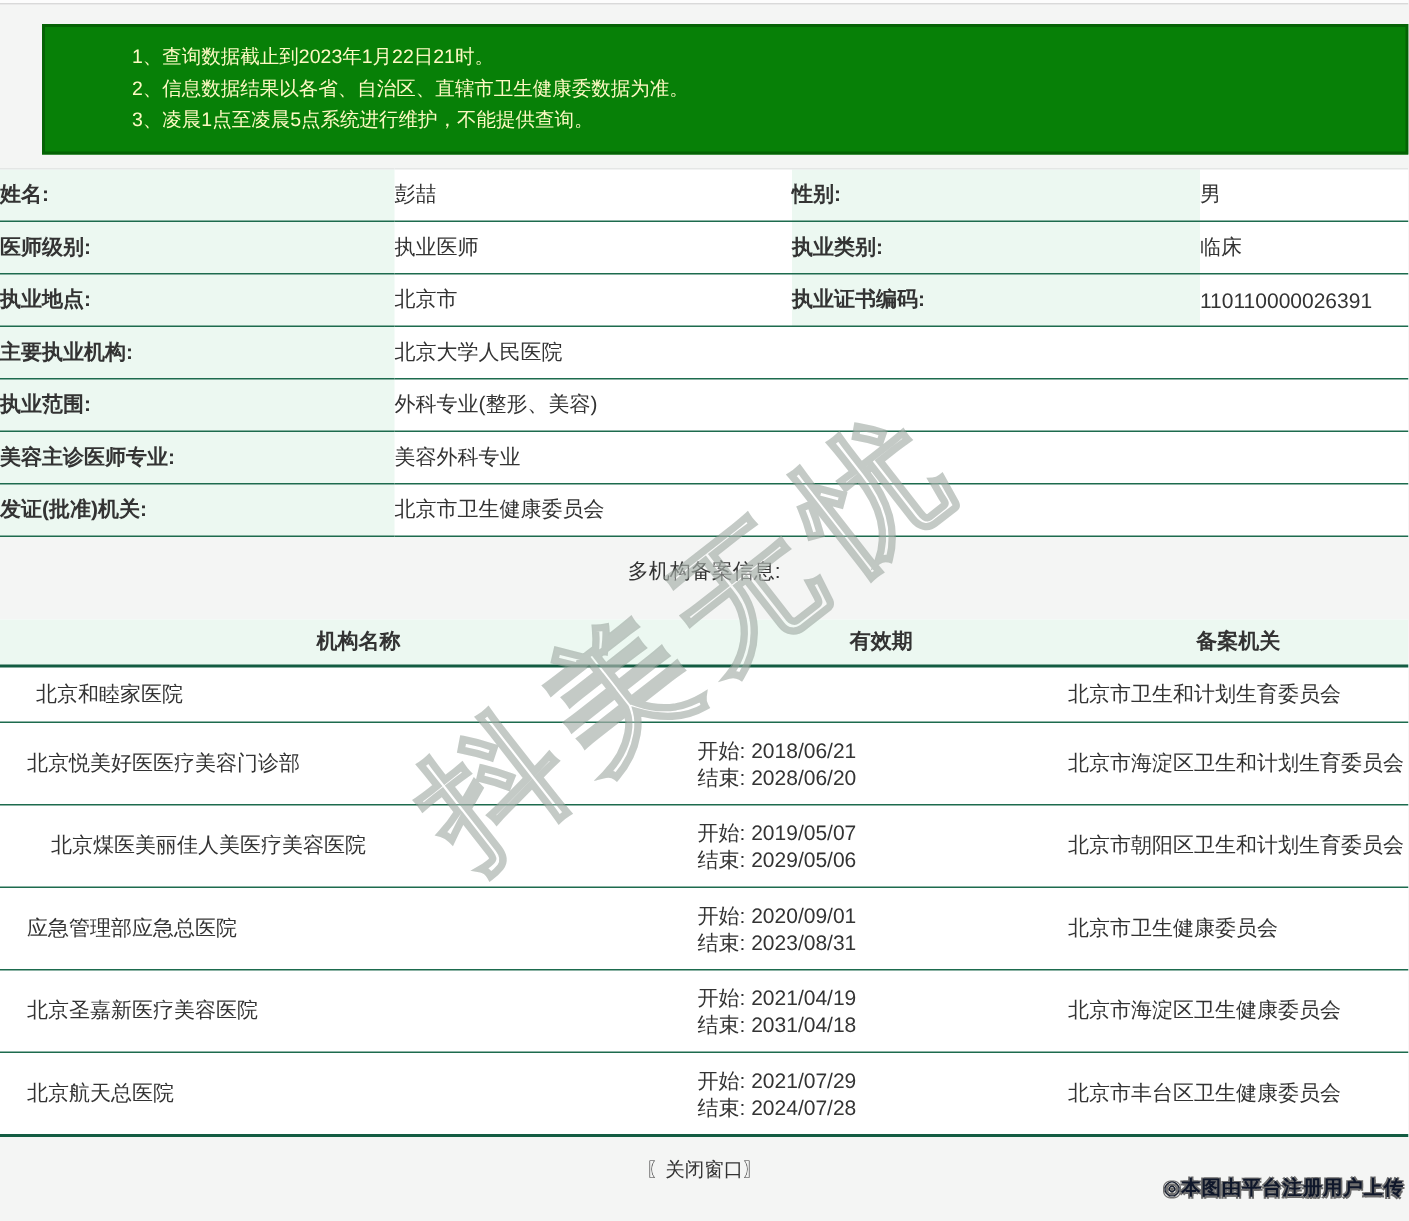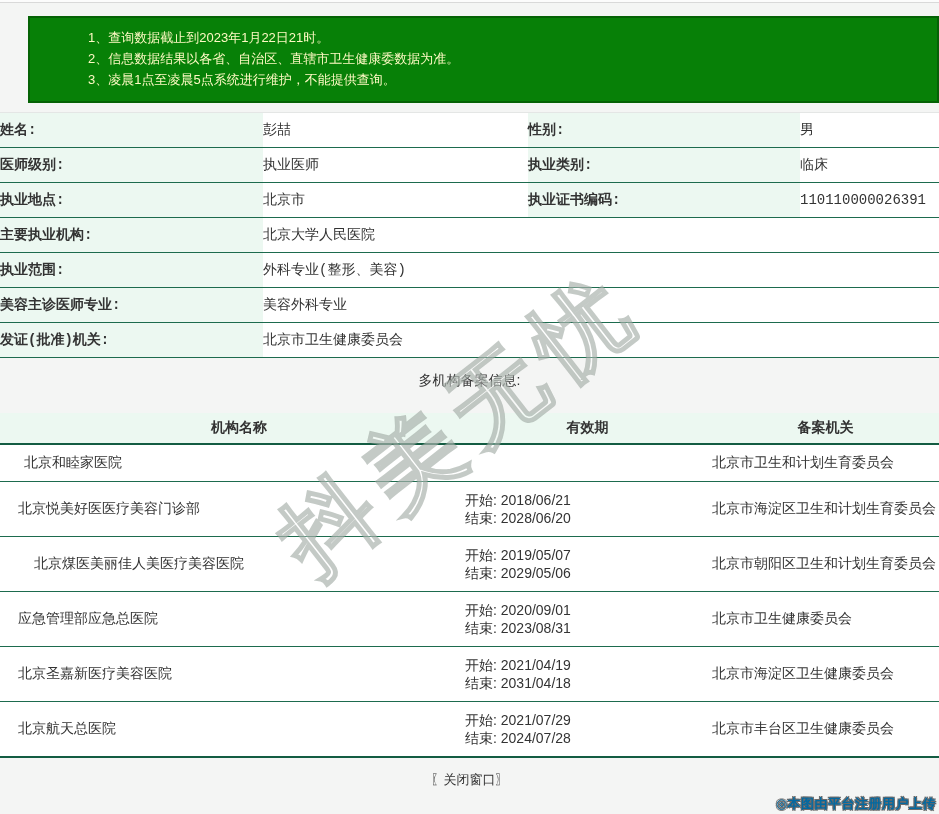--- a/index.html
+++ b/index.html
@@ -19,21 +19,21 @@
     background:#078007;
     border:2px solid #056205;
     color:#fef9c3;
     font-size:13px;
     padding:9px 10px 11px 58px;
   }
   .notice .notice-line { line-height:21px; }
 
   table { border-collapse:collapse; background:#fff; }
   .info-table { width:939px; margin-top:9px; font-size:14px; border-top:1px solid #e4e6e5; table-layout:fixed; }
-  .info-table td { border-bottom:1px solid #1d6b4e; height:35px; padding:0; vertical-align:middle;font-family:Liberation Mono, monospace; }
+  .info-table td { border-bottom:1px solid #1d6b4e; height:35px; padding:0; vertical-align:middle; }
   .lbl { background:#ecf8f1; font-weight:bold; }
   .p10 { padding-left:10px; }
   .p12 { padding-left:12px; }
   .p15 { padding-left:15px; }
   .p20 { padding-left:20px; }
 
   .section-title { text-align:center; font-weight:normal; font-size:14px; margin:14px 0 23px 0; }
 
   .filing-table { width:939px; font-size:14px; table-layout:fixed; }
   .filing-table th {
@@ -41,22 +41,22 @@
     height:31px; padding:0; border-bottom:2px solid #135c42;
   }
   .filing-table td { border-bottom:1px solid #1d6b4e; padding:9px 0; vertical-align:middle; }
   .filing-table .validity div { line-height:18px; }
   .filing-table tr:last-child td { border-bottom:2px solid #135c42; }
 
   .close-row { text-align:center; font-size:13px; margin-top:13px; }
   .close-link { color:#333; text-decoration:none; cursor:pointer; }
 
   .credit {
-    position:absolute; right:3px; bottom:1px;
-    font-size:13px; font-weight:bold; color:#0369a1; letter-spacing:0.5px;
+    position:absolute; right:3px; bottom:13px;
+    font-size:13px; font-weight:bold; color:#0f172a; letter-spacing:0.5px;
     text-shadow:-1px -1px 0 #6b6b6b, 1px -1px 0 #6b6b6b, -1px 1px 0 #6b6b6b, 1px 1px 0 #6b6b6b;
   }
 
   .watermark {
     position:absolute; left:244px; top:348px; width:470px;
     font-size:92px; font-weight:bold; letter-spacing:14px; white-space:nowrap;
     color:rgba(255,255,255,0.30);
     -webkit-text-stroke:2px rgba(148,158,152,0.55);
     transform:rotate(-38deg);
     transform-origin:center center;

